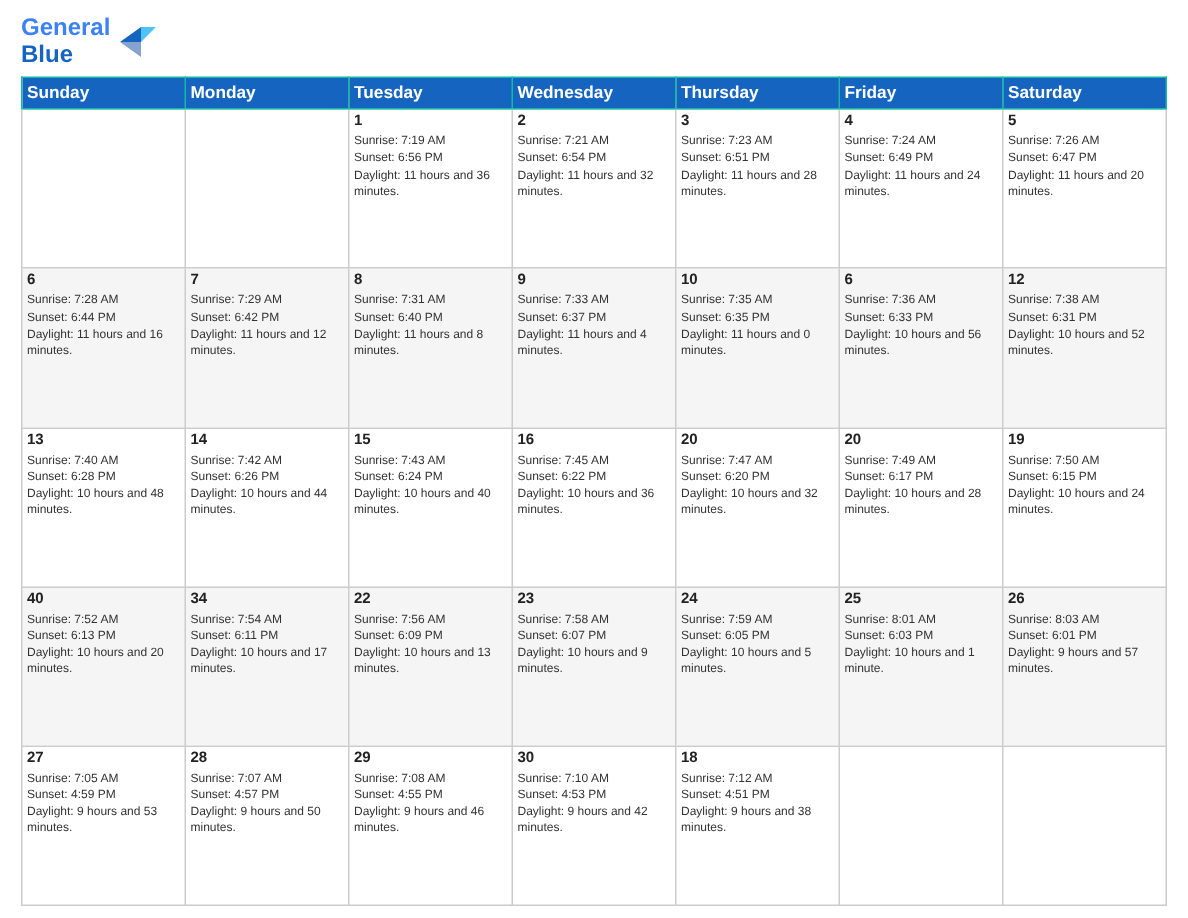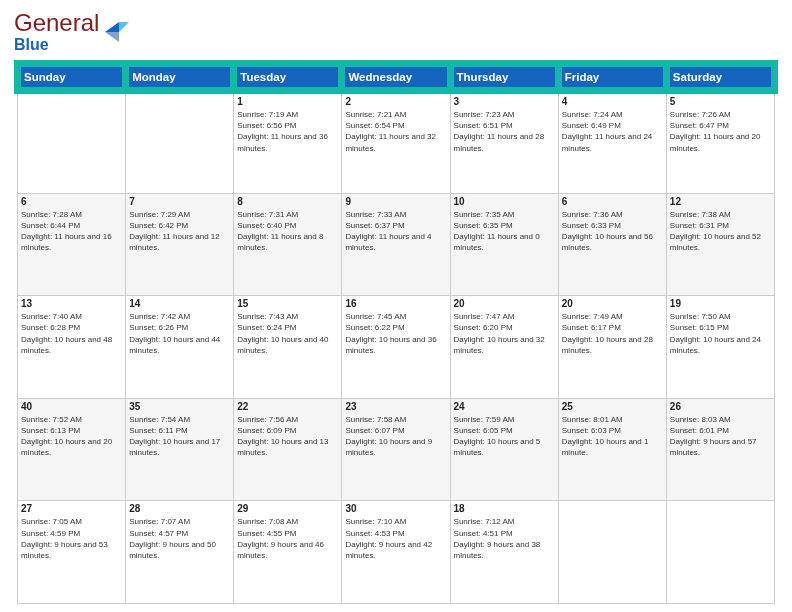--- a/index.html
+++ b/index.html
@@ -47,21 +47,21 @@
       flex: 1;
       table-layout: fixed;
     }
     .calendar-table th {
       background: #1565c0;
       color: #fff;
       font-size: 11.5px;
       font-weight: bold;
       padding: 4px 3px;
       text-align: left;
-      border: 7px solid #14b8a6;
+      border: 1px solid #14b8a6;
     }
     .calendar-table td {
       border: 1px solid #ccc;
       vertical-align: top;
       padding: 2px 3px;
       font-size: 8.5px;
       color: #222;
       height: 86px;
     }
     .calendar-table tr:nth-child(even) td {
@@ -83,21 +83,21 @@
     }
   </style>
 </head>
 <body>
 
 <div class="page">
   <div class="header">
     <div class="logo">
   <div style="display:flex;align-items:center;gap:2px;">
     <div style="display:flex;flex-direction:column;align-items:flex-start;line-height:1.1;">
-      <span style="font-size:24px;font-weight:normal;color:#7f1d1d;font-family:Arial;">General</span>
+      <span style="font-size:16px;font-weight:bold;color:#3b82f6;font-family:Arial;">General</span>
       <span style="font-size:16px;font-weight:bold;color:#1565c0;font-family:Arial;">Blue</span>
     </div>
     <svg width="28" height="28" viewBox="0 0 28 28">
       <polygon points="4,14 18,4 18,14" fill="#1565c0"></polygon>
       <polygon points="18,4 28,4 18,14" fill="#4fc3f7"></polygon>
       <polygon points="4,14 18,14 18,24" fill="#0d47a1" opacity="0.5"></polygon>
     </svg>
   </div>
 </div>
     <div class="title-block">
@@ -202,21 +202,21 @@
             <span class="day-number">19</span>
             <div class="day-info">Sunrise: 7:50 AM<br>Sunset: 6:15 PM<br>Daylight: 10 hours and 24 minutes.</div>
           </td>
         </tr>
         <tr>
           <td>
             <span class="day-number">40</span>
             <div class="day-info">Sunrise: 7:52 AM<br>Sunset: 6:13 PM<br>Daylight: 10 hours and 20 minutes.</div>
           </td>
           <td>
-            <span class="day-number">35</span>
+            <span class="day-number">34</span>
             <div class="day-info">Sunrise: 7:54 AM<br>Sunset: 6:11 PM<br>Daylight: 10 hours and 17 minutes.</div>
           </td>
           <td>
             <span class="day-number">22</span>
             <div class="day-info">Sunrise: 7:56 AM<br>Sunset: 6:09 PM<br>Daylight: 10 hours and 13 minutes.</div>
           </td>
           <td>
             <span class="day-number">23</span>
             <div class="day-info">Sunrise: 7:58 AM<br>Sunset: 6:07 PM<br>Daylight: 10 hours and 9 minutes.</div>
           </td>

